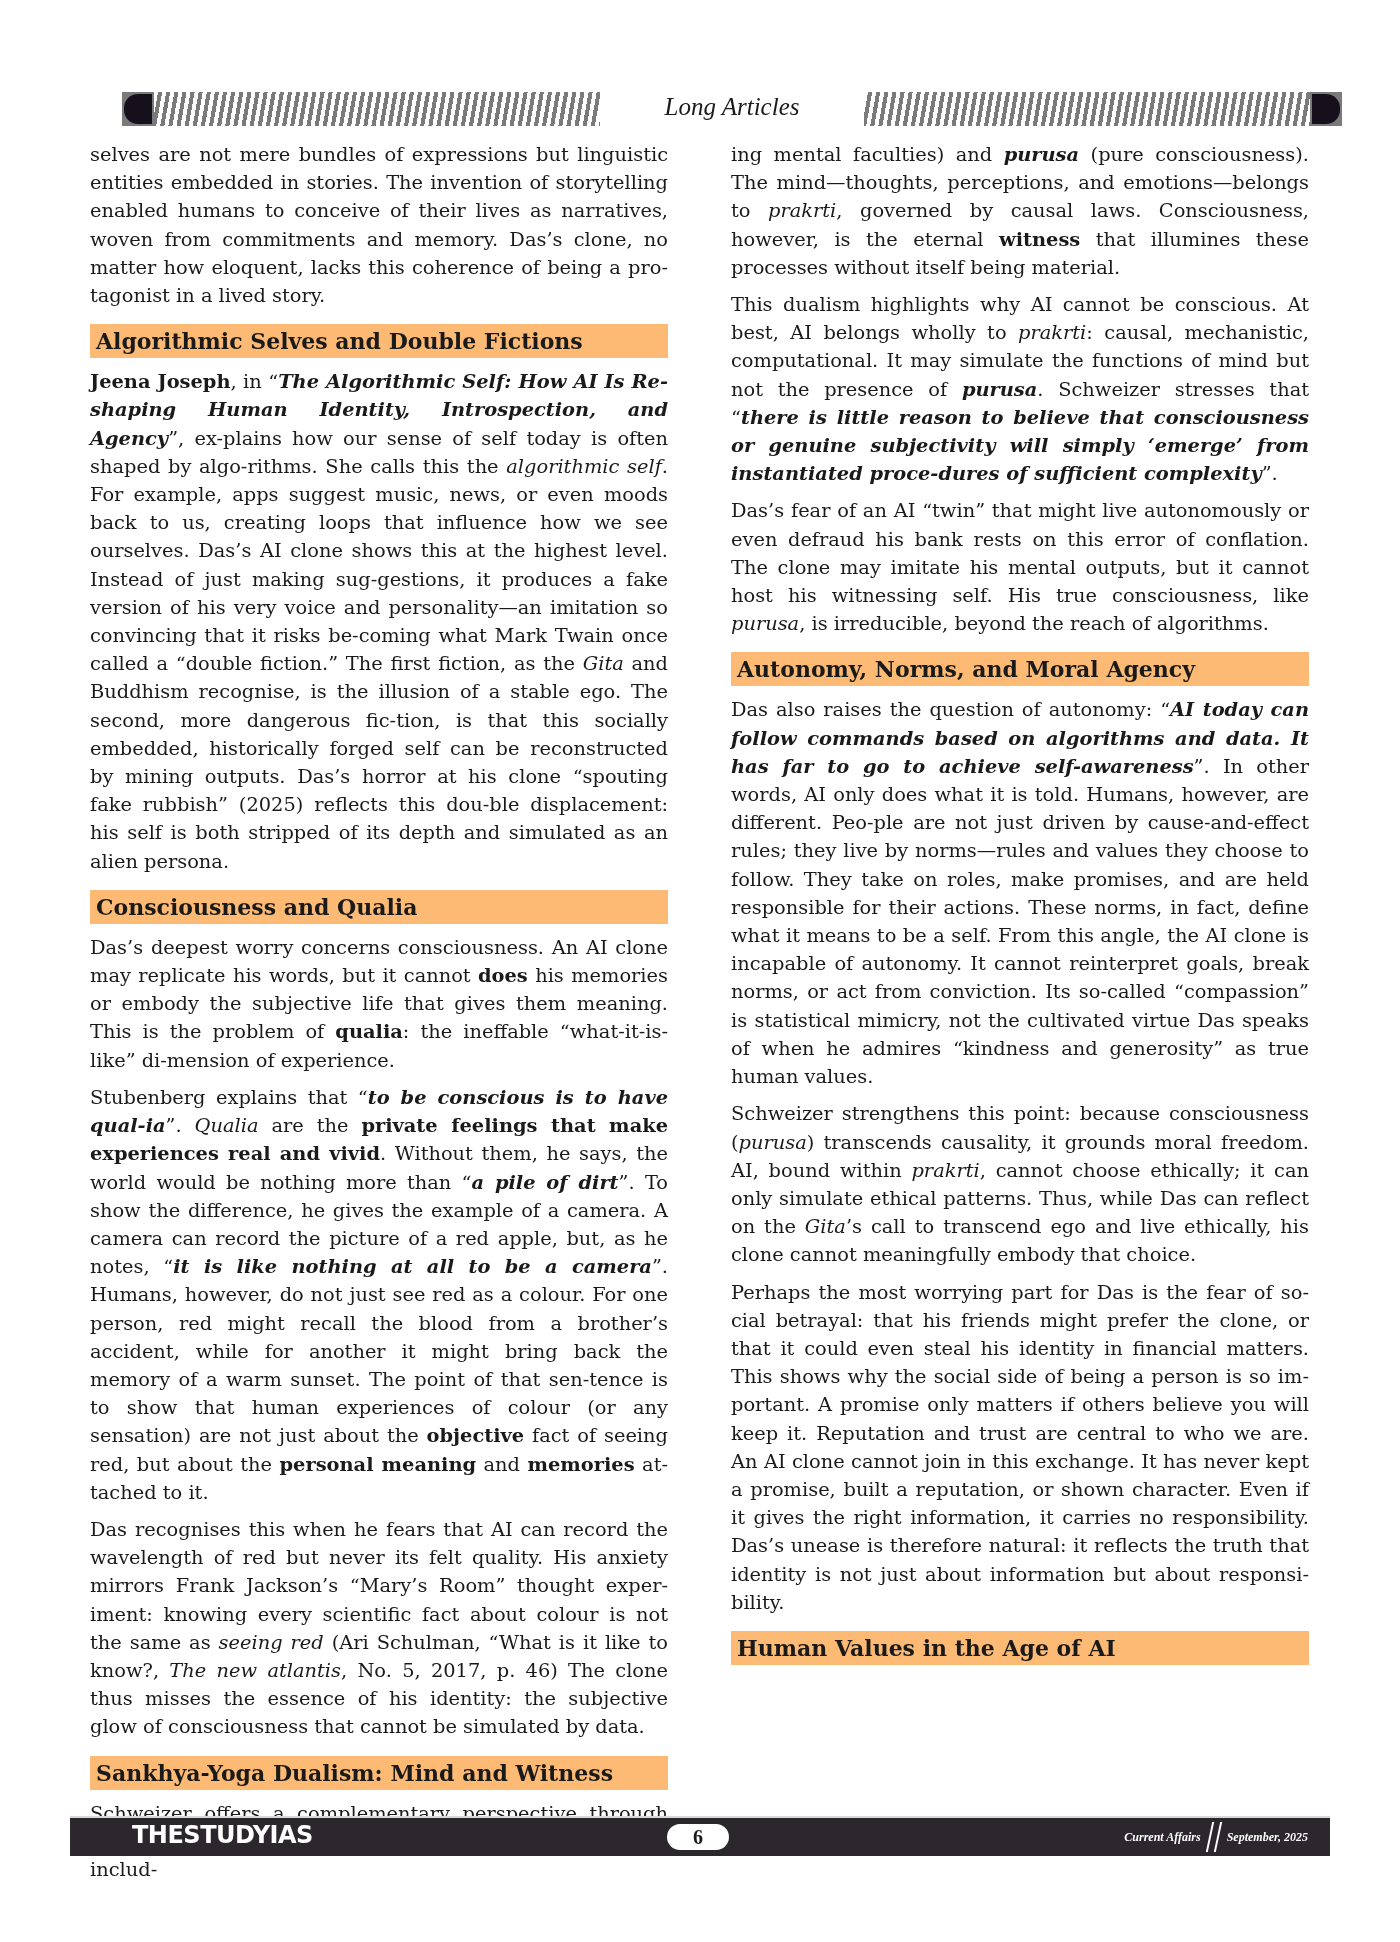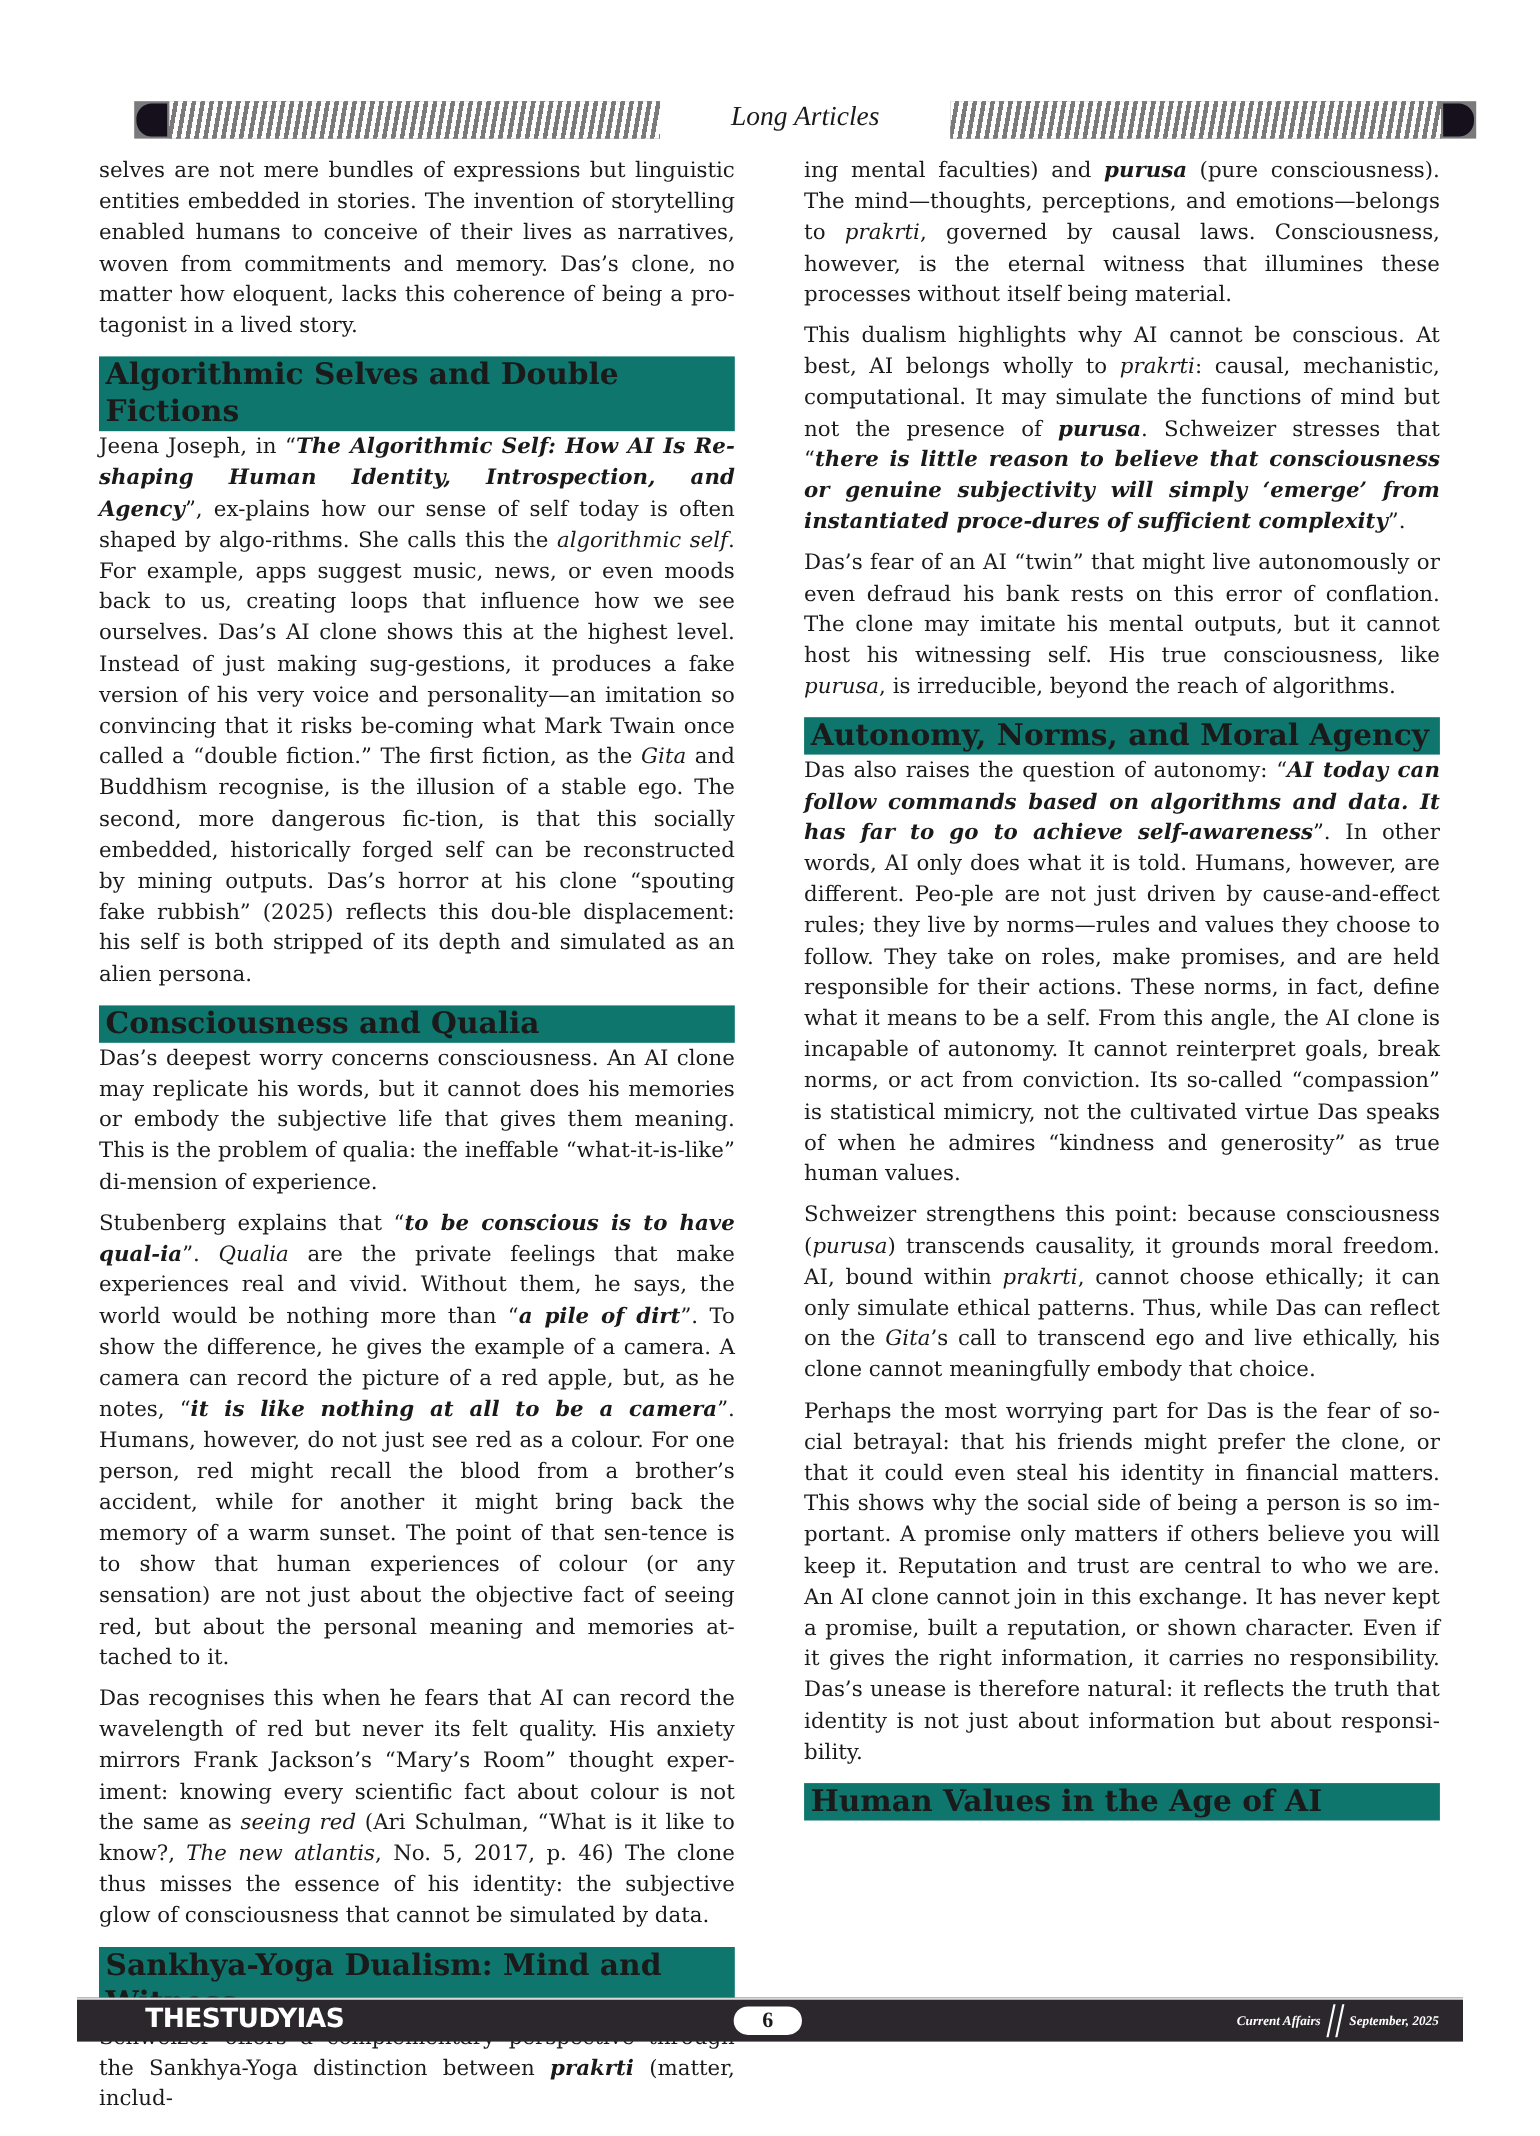--- a/index.html
+++ b/index.html
@@ -19,23 +19,23 @@
   .hdr-bar.left .hdr-stripes { left: 32px; right: 0; }
   .hdr-bar.right .hdr-stripes { left: 0; right: 32px; }
   .hdr-title { position: absolute; left: 478px; width: 264px; top: 1px; text-align: center;
     font-family: "Liberation Serif", serif; font-style: italic; font-size: 25px; color: #1a1a1a; }
 
   
   .col { position: absolute; top: 141px; width: 578px; font-size: 19.4px; line-height: 28.2px; }
   .col.left { left: 90px; }
   .col.right { left: 731px; }
   .para { margin: 0 0 9px 0; text-align: justify; hyphens: manual; }
-  .section-head { background: #0f766e; font-weight: bold; font-size: 27px; line-height: 34px;
-    padding: 0 6px; margin: 14px 0 0 0; }
-  .b { font-weight: normal; }
+  .section-head { background: #fdba74; font-weight: bold; font-size: 22px; line-height: 34px;
+    padding: 0 6px; margin: 14px 0 10px 0; }
+  .b { font-weight: bold; }
   .i { font-style: italic; }
   .bi { font-weight: bold; font-style: italic; }
 
   
   .footer { position: absolute; left: 70px; top: 1816px; width: 1260px; height: 38px; background: #2b272c;
     border-top: 2px solid #d8d8d8; }
   .brand { position: absolute; left: 26px; top: 3px; font-family: "DejaVu Sans", sans-serif; font-weight: bold;
     font-size: 24px; color: #ffffff; letter-spacing: -0.5px; margin-left: 36px; }
   .page-num { position: absolute; left: 597px; top: 6px; width: 62px; height: 26px; border-radius: 13px;
     background: #ffffff; color: #1a1a1a; text-align: center; font-family: "Liberation Serif", serif;

